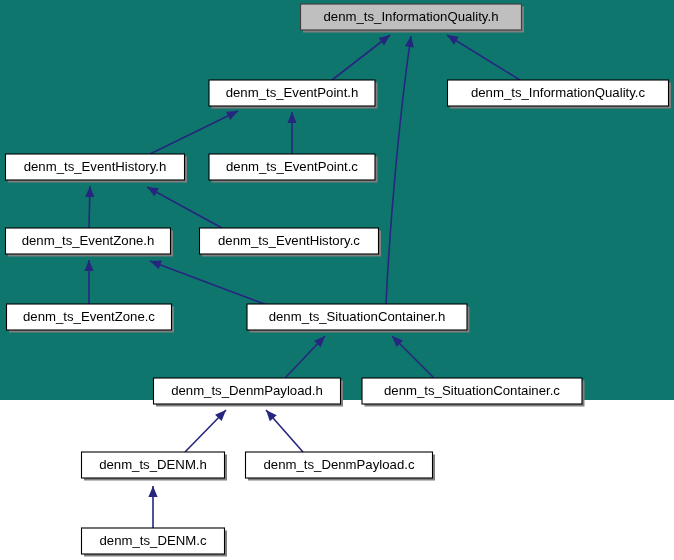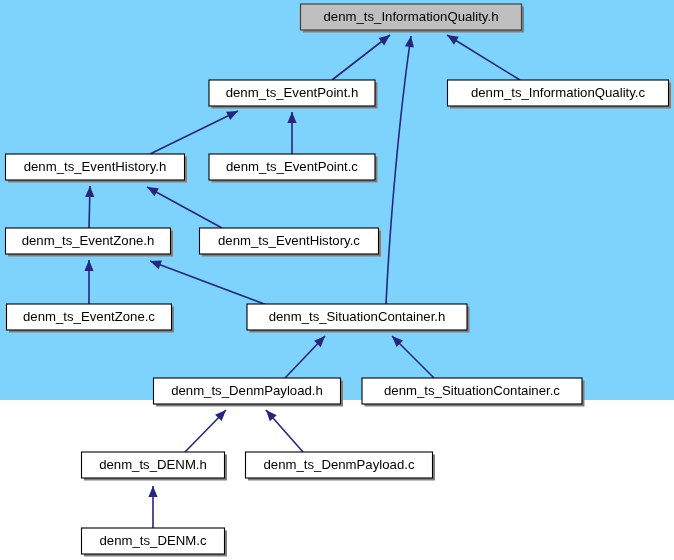--- a/index.html
+++ b/index.html
@@ -10,21 +10,21 @@
   body {
     width: 674px;
     height: 560px;
     overflow: hidden;
     font-family: "Liberation Sans", sans-serif;
   }
   #graph-root {
     position: relative;
     width: 674px;
     height: 400px;
-    background: #7dd3fc;
+    background: #0f766e;
   }
   svg#dep-graph {
     position: absolute;
     top: 0;
     left: 0;
     width: 674px;
     height: 560px;
     display: block;
   }
   .node-box {

